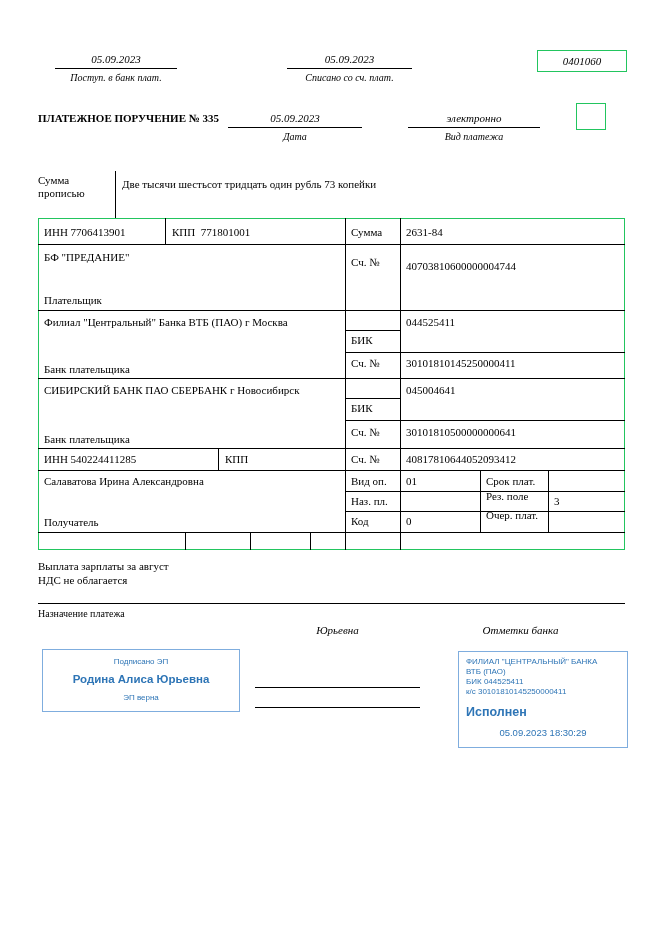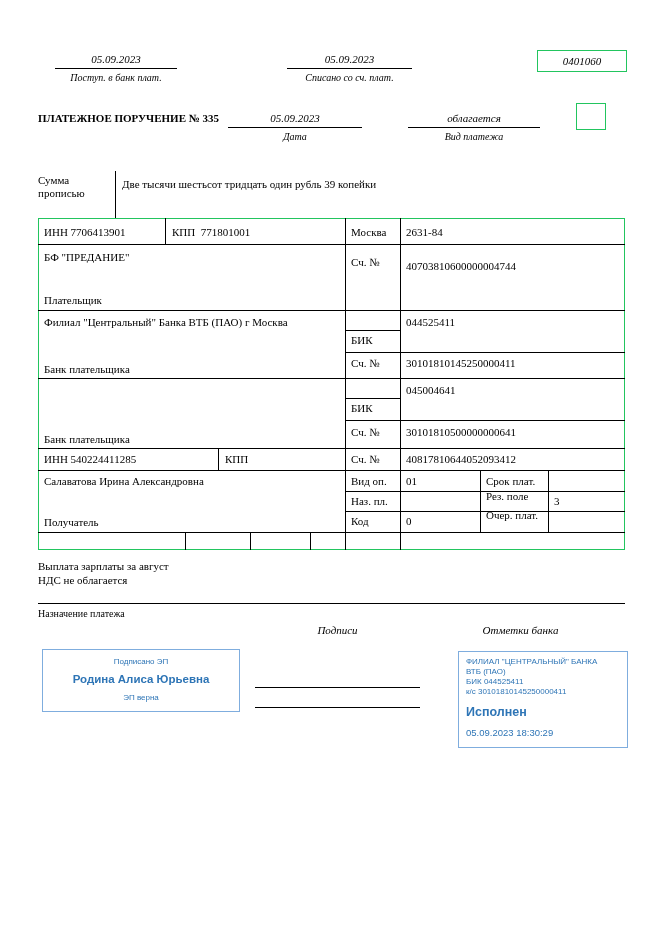--- a/index.html
+++ b/index.html
@@ -18,49 +18,49 @@
   .stamp-font { font-family:"Liberation Sans","DejaVu Sans",sans-serif; }
   .ep { position:absolute; left:42px; top:649px; width:198px; height:63px;
         border:1px solid #7fadde; color:#2e75b6; display:flex; flex-direction:column;
         align-items:center; justify-content:space-between; padding:7px 4px 9px; }
   .ep-small { font-size:8px; line-height:9px; }
   .ep-name { font-size:11.5px; font-weight:bold; line-height:13px; }
   .bank-stamp { position:absolute; left:458px; top:651px; width:170px; height:97px;
         border:1px solid #7fadde; color:#2e75b6; padding:5px 7px; }
   .bs-line { font-size:8px; line-height:10px; }
   .bs-status { font-size:12.5px; font-weight:bold; margin-top:8px; }
-  .bs-datetime { font-size:9.5px; margin-top:8px; }
+  .bs-datetime { font-size:9.5px; margin-top:8px;text-align:center; }
 </style>
 </head>
 <body>
 
 <div class="page">
 
   <div class="t c" style="left:55px;top:53px;width:122px">05.09.2023</div>
   <div class="hl" style="left:55px;top:68px;width:122px"></div>
   <div class="t c sm" style="left:55px;top:71px;width:122px">Поступ. в банк плат.</div>
 
   <div class="t c" style="left:287px;top:53px;width:125px">05.09.2023</div>
   <div class="hl" style="left:287px;top:68px;width:125px"></div>
   <div class="t c sm" style="left:287px;top:71px;width:125px">Списано со сч. плат.</div>
 
   <div class="box t c" style="left:537px;top:50px;width:90px;height:22px;line-height:20px">0401060</div>
 
   <div class="t b" style="left:38px;top:112px">ПЛАТЕЖНОЕ ПОРУЧЕНИЕ № 335</div>
   <div class="t c" style="left:228px;top:112px;width:134px">05.09.2023</div>
   <div class="hl" style="left:228px;top:127px;width:134px"></div>
   <div class="t c sm" style="left:228px;top:130px;width:134px">Дата</div>
-  <div class="t c" style="left:408px;top:112px;width:132px">облагается</div>
+  <div class="t c" style="left:408px;top:112px;width:132px">электронно</div>
   <div class="hl" style="left:408px;top:127px;width:132px"></div>
   <div class="t c sm" style="left:408px;top:130px;width:132px">Вид платежа</div>
   <div class="box" style="left:576px;top:103px;width:30px;height:27px"></div>
 
   <div class="t wrap" style="left:38px;top:174px;width:72px">Сумма прописью</div>
   <div class="vl" style="left:115px;top:171px;height:47px"></div>
-  <div class="t wrap" style="left:122px;top:178px;width:496px">Две тысячи шестьсот тридцать один рубль 39 копейки</div>
+  <div class="t wrap" style="left:122px;top:178px;width:496px">Две тысячи шестьсот тридцать один рубль 73 копейки</div>
 
   <div class="box" style="left:38px;top:218px;width:587px;height:332px"></div>
 
   <div class="hl" style="left:38px;top:244px;width:587px"></div>
   <div class="hl" style="left:38px;top:310px;width:587px"></div>
   <div class="hl" style="left:345px;top:330px;width:55px"></div>
   <div class="hl" style="left:345px;top:352px;width:280px"></div>
   <div class="hl" style="left:38px;top:378px;width:587px"></div>
   <div class="hl" style="left:345px;top:398px;width:55px"></div>
   <div class="hl" style="left:345px;top:420px;width:280px"></div>
@@ -75,35 +75,36 @@
   <div class="vl" style="left:400px;top:218px;height:332px"></div>
   <div class="vl" style="left:218px;top:448px;height:22px"></div>
   <div class="vl" style="left:480px;top:470px;height:62px"></div>
   <div class="vl" style="left:548px;top:470px;height:62px"></div>
   <div class="vl" style="left:185px;top:532px;height:18px"></div>
   <div class="vl" style="left:250px;top:532px;height:18px"></div>
   <div class="vl" style="left:310px;top:532px;height:18px"></div>
 
   <div class="t" style="left:44px;top:226px">ИНН 7706413901</div>
   <div class="t pre" style="left:172px;top:226px">КПП  771801001</div>
-  <div class="t" style="left:351px;top:226px">Москва</div>
+  <div class="t" style="left:351px;top:226px">Сумма</div>
   <div class="t" style="left:406px;top:226px">2631-84</div>
 
   <div class="t" style="left:44px;top:251px">БФ "ПРЕДАНИЕ"</div>
   <div class="t" style="left:44px;top:294px">Плательщик</div>
   <div class="t" style="left:351px;top:256px">Сч. №</div>
   <div class="t" style="left:406px;top:260px">40703810600000004744</div>
 
   <div class="t" style="left:44px;top:316px">Филиал "Центральный" Банка ВТБ (ПАО) г Москва</div>
   <div class="t" style="left:406px;top:316px">044525411</div>
   <div class="t" style="left:351px;top:334px">БИК</div>
   <div class="t" style="left:351px;top:357px">Сч. №</div>
   <div class="t" style="left:406px;top:357px">30101810145250000411</div>
   <div class="t" style="left:44px;top:363px">Банк плательщика</div>
 
+  <div class="t" style="left:44px;top:384px">СИБИРСКИЙ БАНК ПАО СБЕРБАНК г Новосибирск</div>
   <div class="t" style="left:406px;top:384px">045004641</div>
   <div class="t" style="left:351px;top:402px">БИК</div>
   <div class="t" style="left:351px;top:426px">Сч. №</div>
   <div class="t" style="left:406px;top:426px">30101810500000000641</div>
   <div class="t" style="left:44px;top:433px">Банк плательщика</div>
 
   <div class="t" style="left:44px;top:453px">ИНН 540224411285</div>
   <div class="t" style="left:225px;top:453px">КПП</div>
   <div class="t" style="left:351px;top:453px">Сч. №</div>
   <div class="t" style="left:406px;top:453px">40817810644052093412</div>
@@ -118,21 +119,21 @@
   <div class="t" style="left:554px;top:495px">3</div>
   <div class="t" style="left:351px;top:515px">Код</div>
   <div class="t" style="left:406px;top:515px">0</div>
   <div class="t" style="left:486px;top:490px">Рез. поле</div>
 
   <div class="t" style="left:38px;top:560px">Выплата зарплаты за август</div>
   <div class="t" style="left:38px;top:574px">НДС не облагается</div>
   <div class="hl" style="left:38px;top:603px;width:587px"></div>
   <div class="t sm" style="left:38px;top:607px">Назначение платежа</div>
 
-  <div class="t c" style="left:255px;top:624px;width:165px">Подписи</div>
+  <div class="t c" style="left:255px;top:624px;width:165px">Юрьевна</div>
   <div class="t c" style="left:458px;top:624px;width:125px">Отметки банка</div>
 
   <div class="ep stamp-font">
     <div class="ep-small">Подписано ЭП</div>
     <div class="ep-name">Родина Алиса Юрьевна</div>
     <div class="ep-small">ЭП верна</div>
   </div>
 
   <div class="hl" style="left:255px;top:687px;width:165px"></div>
   <div class="hl" style="left:255px;top:707px;width:165px"></div>

